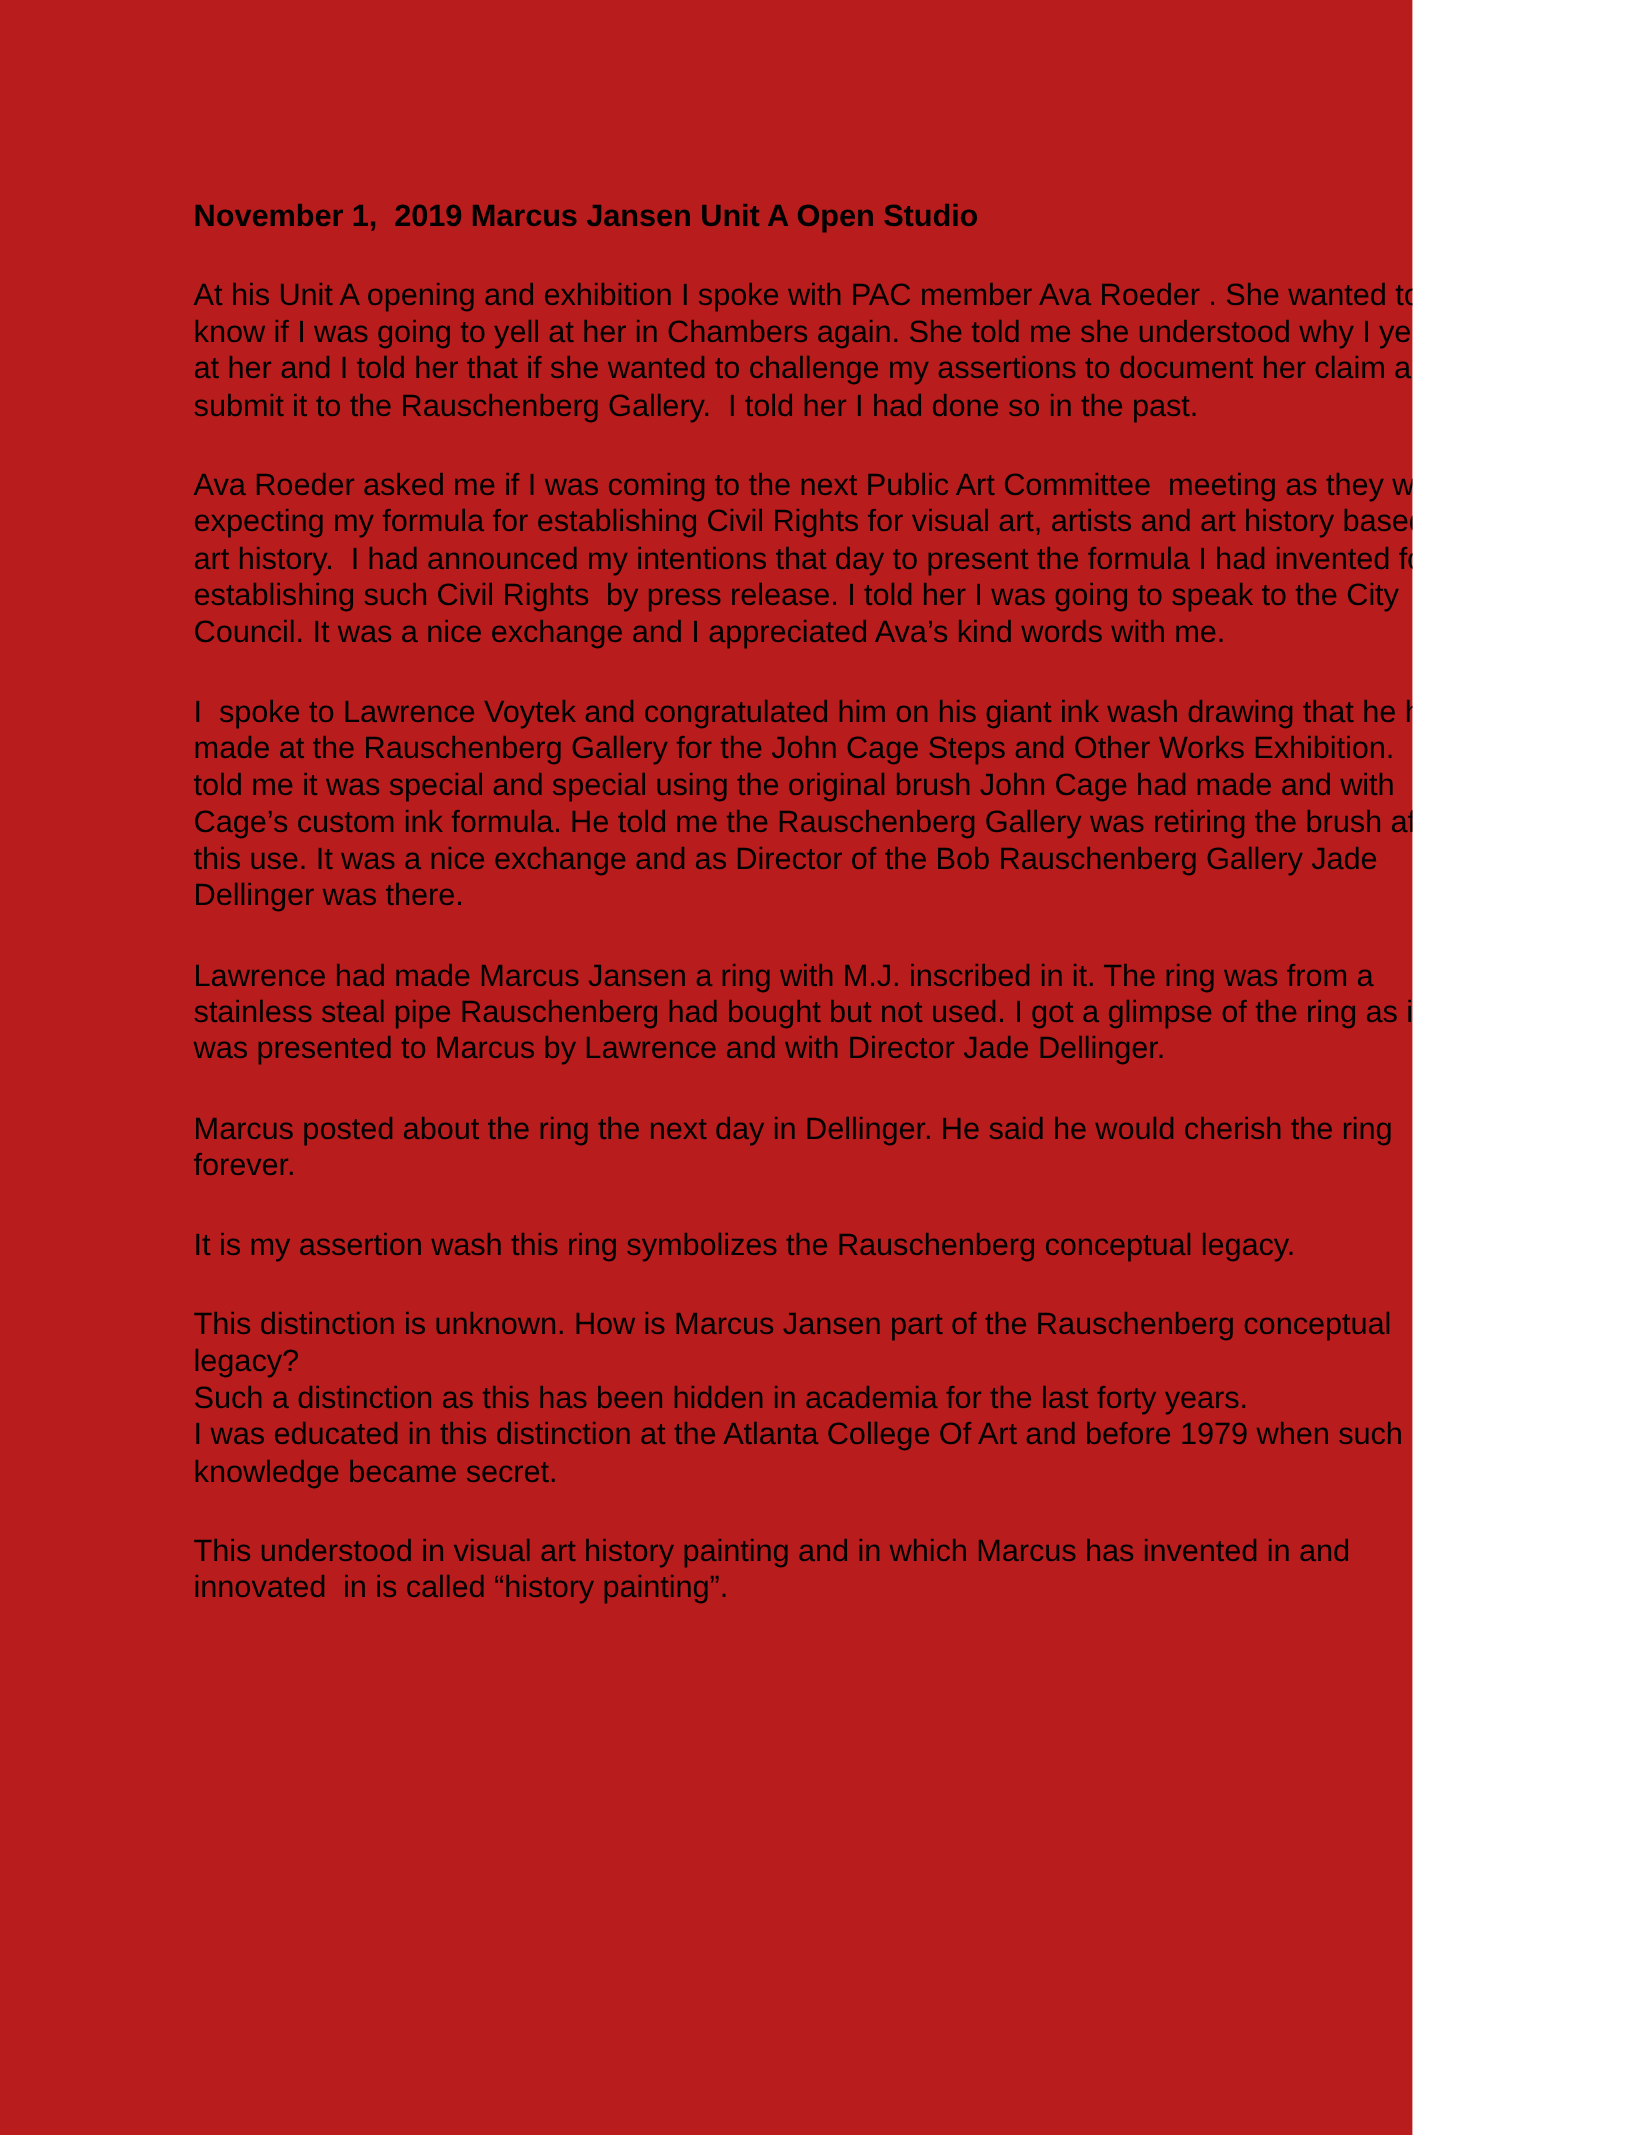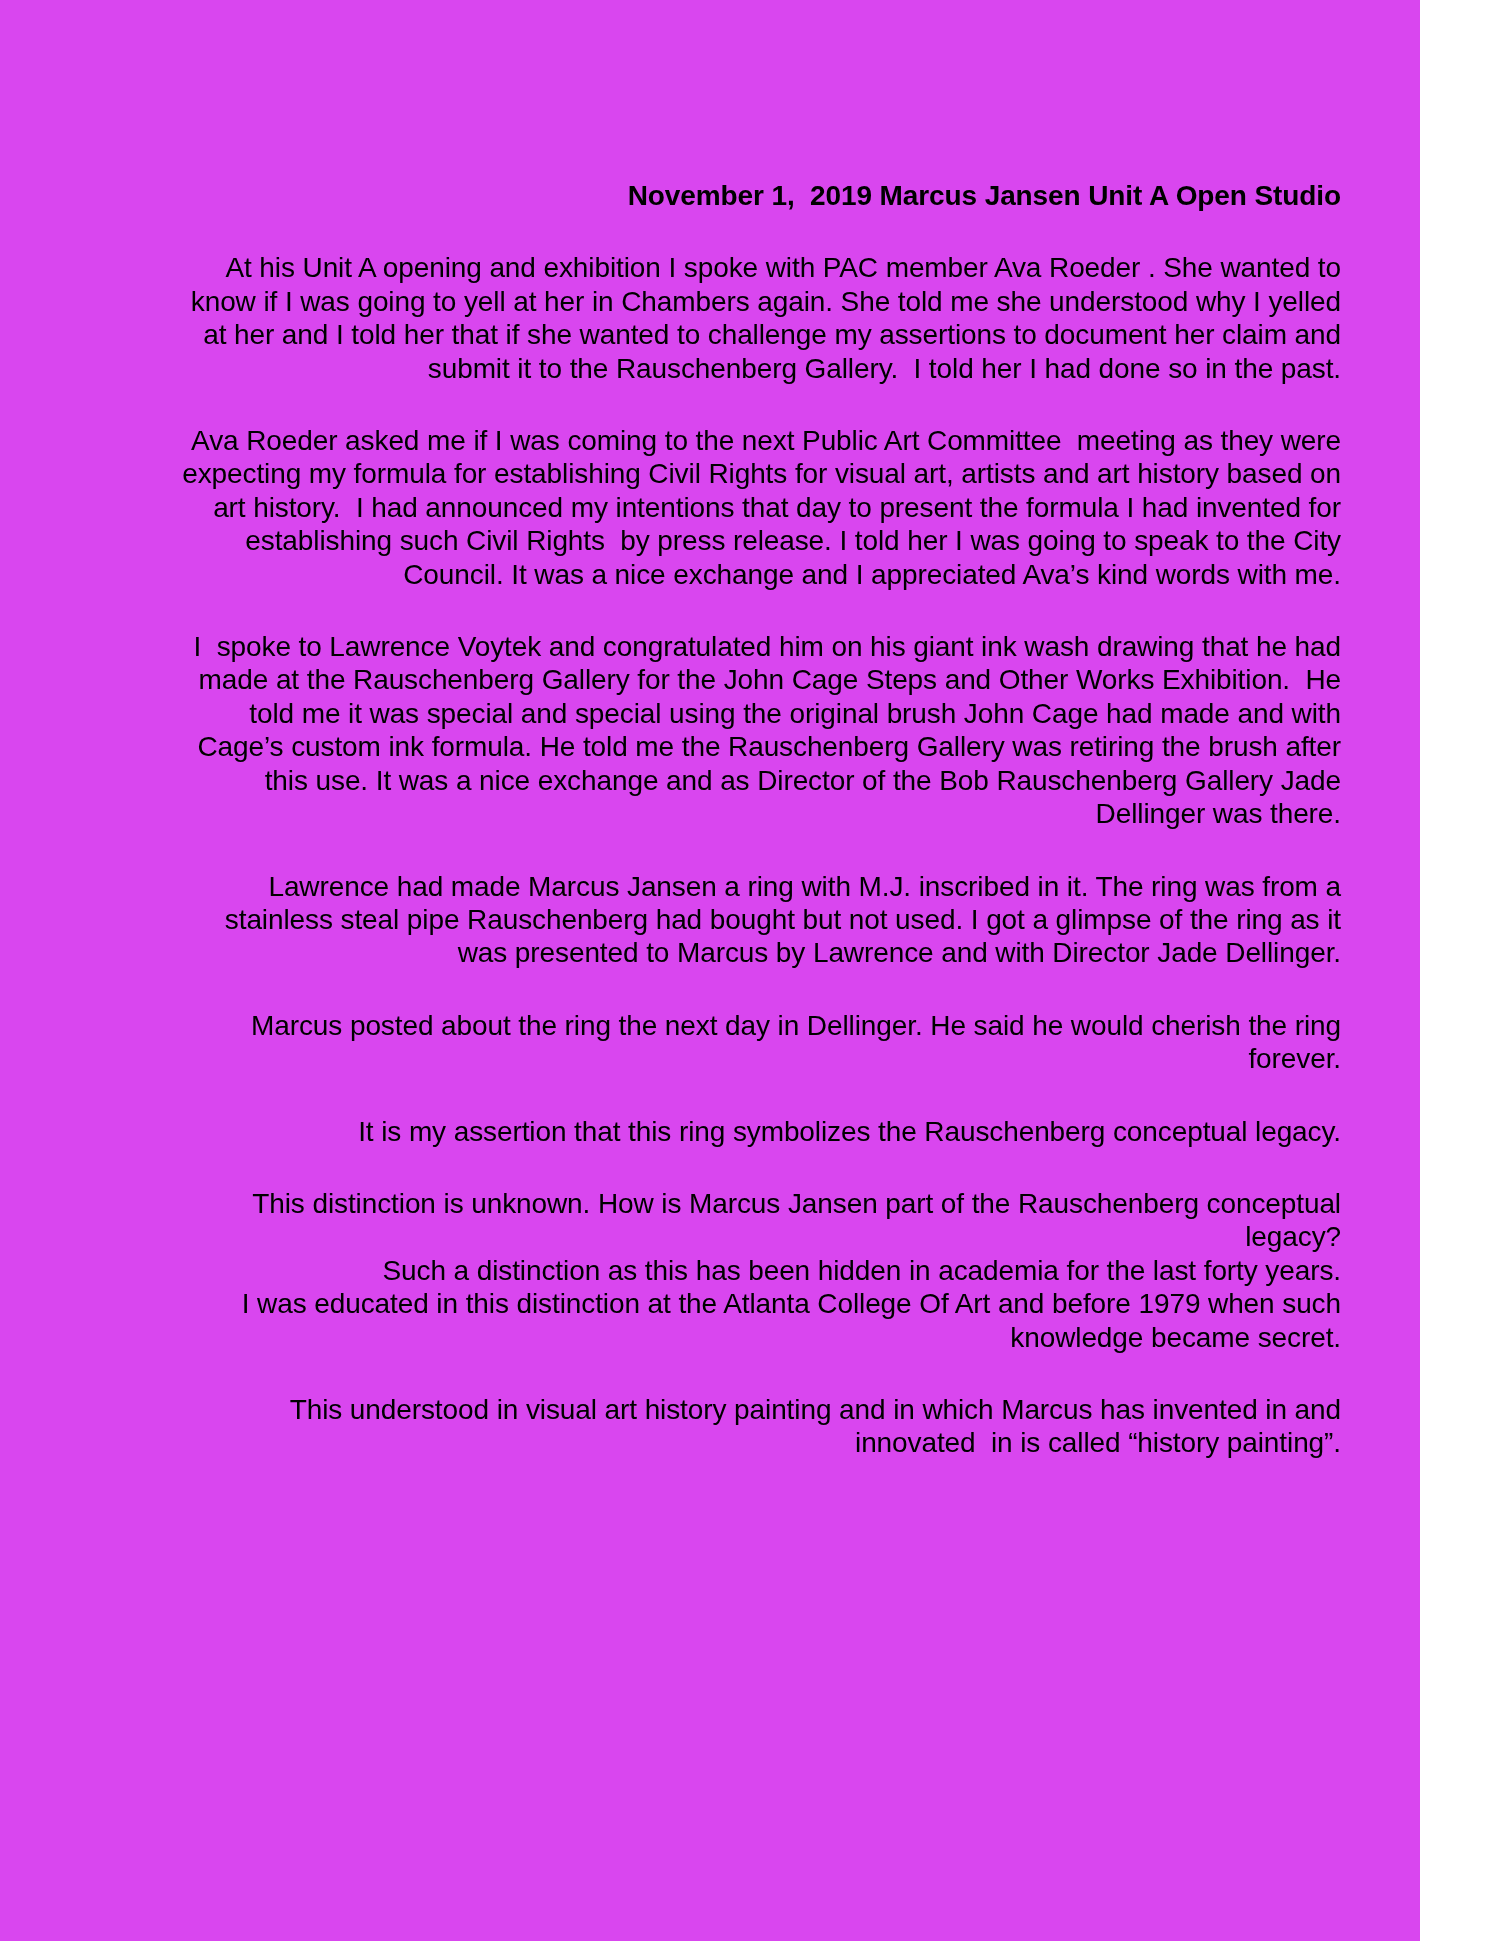--- a/index.html
+++ b/index.html
@@ -1,25 +1,24 @@
 <!DOCTYPE html>
 <html><head>
 <meta charset="utf-8">
 <style>
   html, body {
     margin: 0;
     padding: 0;
   }
   .page {
     position: relative;
-    width: 1420px;
+    width: 1284px;
     height: 1941px;
-    background: #d946ef;
+    background: #b91c1c;
     overflow: hidden;
-    text-align: right;
   }
   .content {
     position: absolute;
     left: 176px;
     top: 179px;
     width: 1165px;
     color: #000000;
     font-family: "Liberation Sans", "DejaVu Sans", sans-serif;
     font-size: 28px;
     line-height: 33.4px;
@@ -41,19 +40,19 @@
 <body>
 
 <div class="page">
   <div class="content">
     <p class="doc-title">November 1,  2019 Marcus Jansen Unit A Open Studio</p>
     <p class="para">At his Unit A opening and exhibition I spoke with PAC member Ava Roeder . She wanted to know if I was going to yell at her in Chambers again. She told me she understood why I yelled at her and I told her that if she wanted to challenge my assertions to document her claim and submit it to the Rauschenberg Gallery.  I told her I had done so in the past.</p>
     <p class="para">Ava Roeder asked me if I was coming to the next Public Art Committee  meeting as they were expecting my formula for establishing Civil Rights for visual art, artists and art history based on art history.  I had announced my intentions that day to present the formula I had invented for establishing such Civil Rights  by press release. I told her I was going to speak to the City Council. It was a nice exchange and I appreciated Ava’s kind words with me.</p>
     <p class="para">I  spoke to Lawrence Voytek and congratulated him on his giant ink wash drawing that he had made at the Rauschenberg Gallery for the John Cage Steps and Other Works Exhibition.  He told me it was special and special using the original brush John Cage had made and with Cage’s custom ink formula. He told me the Rauschenberg Gallery was retiring the brush after this use. It was a nice exchange and as Director of the Bob Rauschenberg Gallery Jade Dellinger was there.</p>
     <p class="para">Lawrence had made Marcus Jansen a ring with M.J. inscribed in it. The ring was from a stainless steal pipe Rauschenberg had bought but not used. I got a glimpse of the ring as it was presented to Marcus by Lawrence and with Director Jade Dellinger.</p>
     <p class="para">Marcus posted about the ring the next day in Dellinger. He said he would cherish the ring forever.</p>
-    <p class="para">It is my assertion that this ring symbolizes the Rauschenberg conceptual legacy.</p>
+    <p class="para">It is my assertion wash this ring symbolizes the Rauschenberg conceptual legacy.</p>
     <p class="para">This distinction is unknown. How is Marcus Jansen part of the Rauschenberg conceptual legacy?
 Such a distinction as this has been hidden in academia for the last forty years.
 I was educated in this distinction at the Atlanta College Of Art and before 1979 when such knowledge became secret.</p>
     <p class="para">This understood in visual art history painting and in which Marcus has invented in and innovated  in is called “history painting”.</p>
   </div>
 </div>
 
 </body></html>

